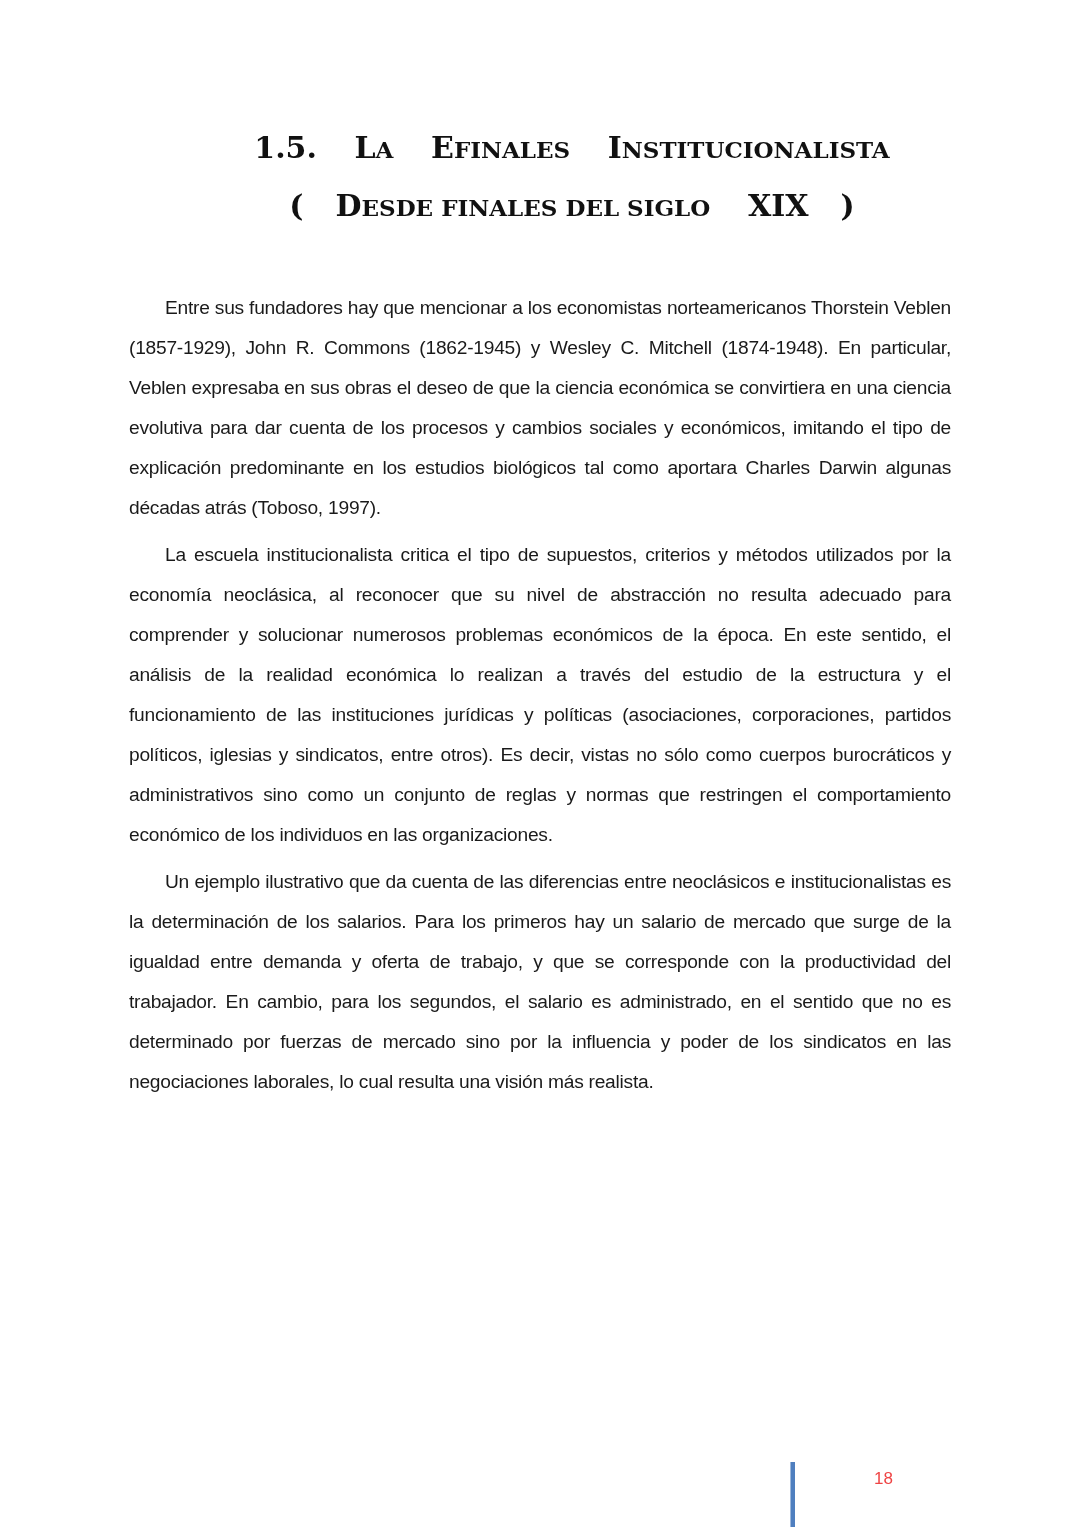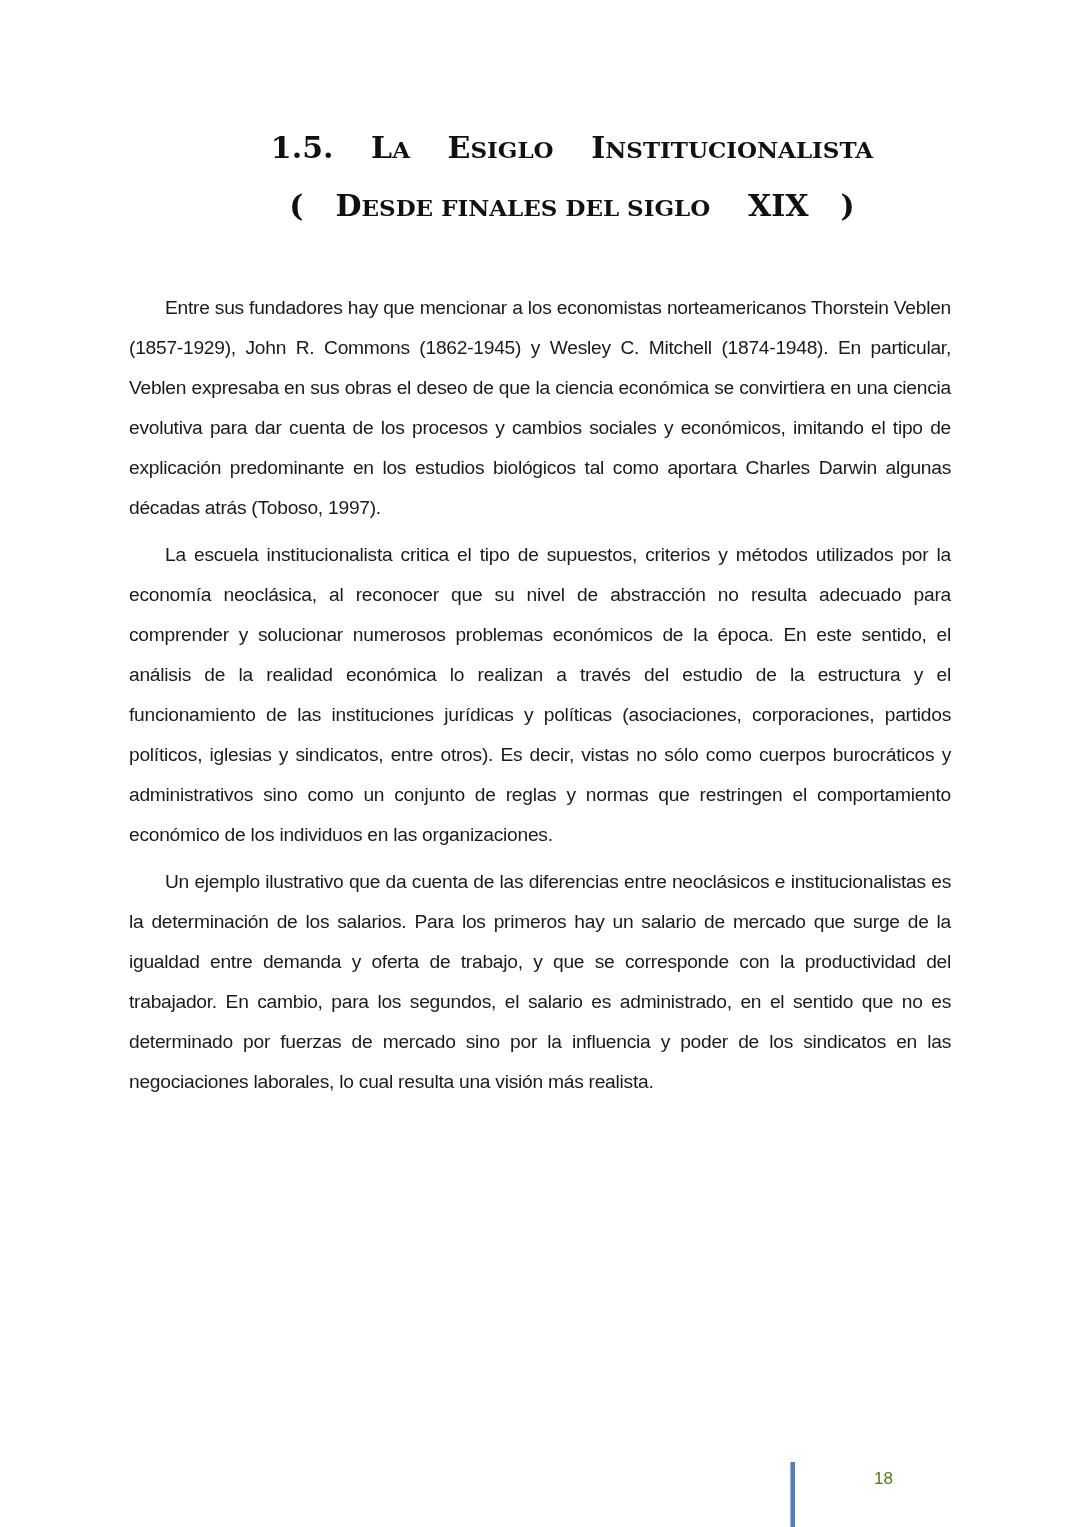--- a/index.html
+++ b/index.html
@@ -18,34 +18,34 @@
   #title1 { top: 130px; }
   #title2 { top: 188px; }
   .body-text {
     position: absolute; left: 129px; width: 822px;
     font-size: 19.2px; line-height: 40px; text-align: justify;
     letter-spacing: -0.25px; word-spacing: 0px;
     font-family: "Liberation Sans Narrow", "Liberation Sans", sans-serif;
   }
   .body-text p { margin: 0 0 7px 0; text-indent: 36px; }
   .page-number {
-    position: absolute; left: 874px; top: 1469px; font-size: 17px; color: #4d7c0f;
+    position: absolute; left: 874px; top: 1469px; font-size: 17px; color: #ef4444;
   }
   .vrule {
     position: absolute; left: 790px; top: 1462px; width: 4px; height: 65px;
     background: #4f7fbf; border-left: 1px solid #9db8dc;
   }
 </style>
 </head>
 <body>
 
 <div id="title1" class="title">
   <span class="big">1.5.</span>
   <span class="big">L</span><span class="sc">A</span>
-  <span class="big">E</span><span class="sc">SIGLO</span>
+  <span class="big">E</span><span class="sc">FINALES</span>
   <span class="big">I</span><span class="sc">NSTITUCIONALISTA</span>
 </div>
 
 <div id="title2" class="title">
   <span class="big">(</span><span class="big">D</span><span class="sc">ESDE FINALES DEL SIGLO</span>
   <span class="big">XIX</span><span class="big">)</span>
 </div>
 
 <div class="body-text" style="top:288px;">
   <p>Entre sus fundadores hay que mencionar a los economistas norteamericanos  Thorstein Veblen (1857-1929), John R. Commons (1862-1945) y Wesley C. Mitchell (1874-1948). En particular, Veblen expresaba en sus obras el deseo de que la ciencia económica se convirtiera en una ciencia evolutiva para dar cuenta de los procesos y cambios sociales y económicos, imitando el tipo de explicación predominante en los estudios biológicos tal como aportara Charles Darwin algunas décadas atrás (Toboso, 1997).</p>

